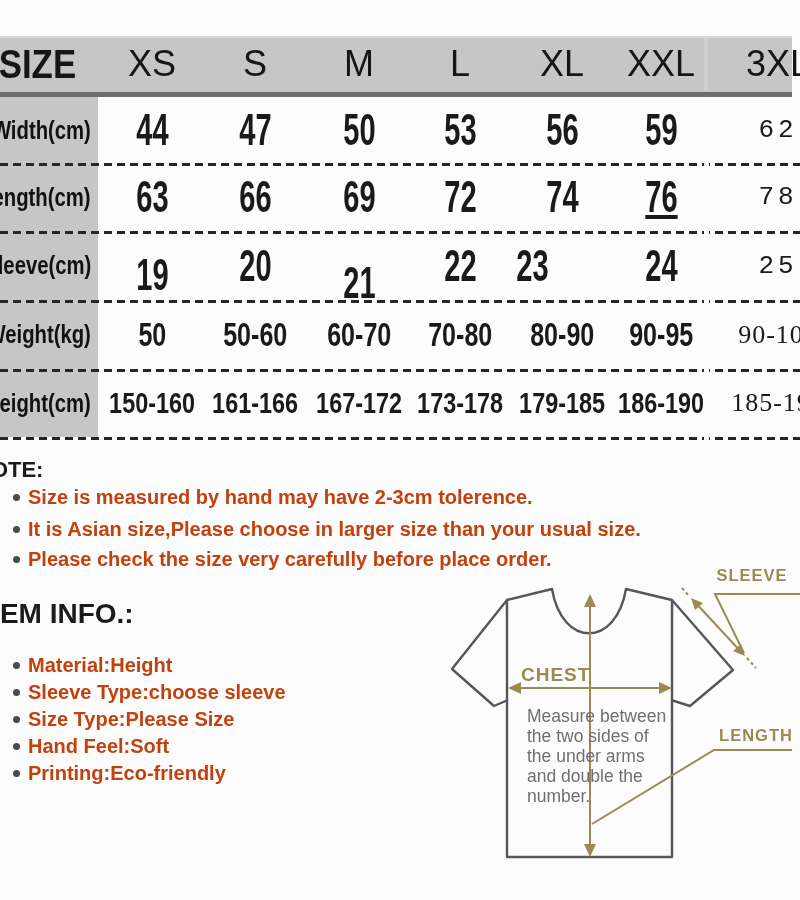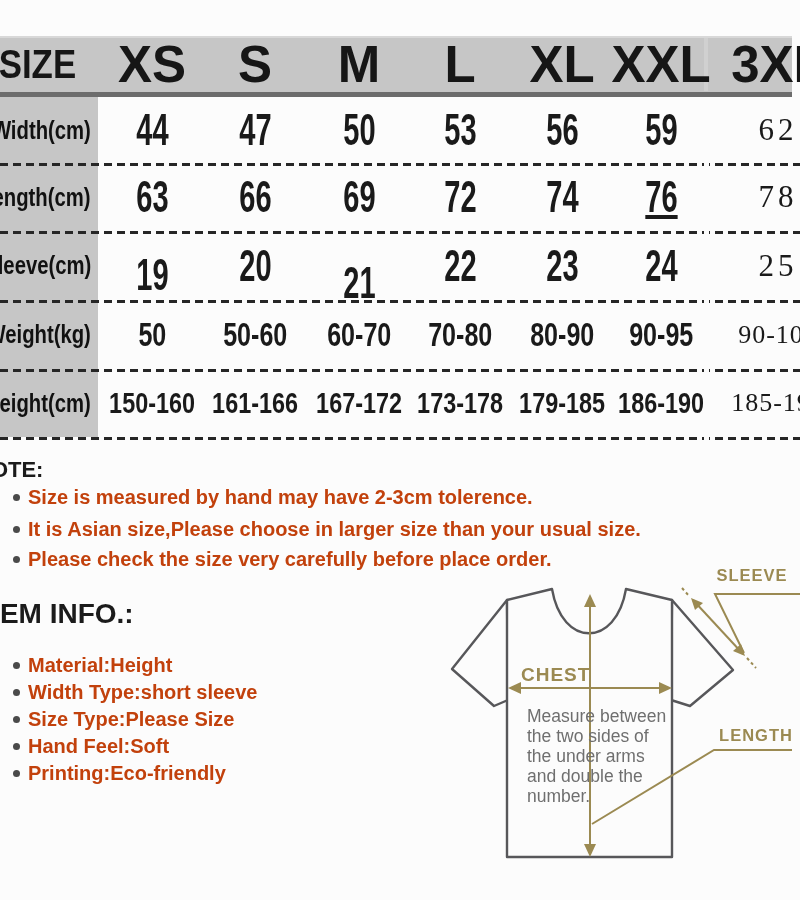--- a/index.html
+++ b/index.html
@@ -12,33 +12,33 @@
   .hdr-band{position:absolute;left:0;top:36px;width:792px;height:56px;background:#c6c6c6;z-index:0;
             border-top:2px solid #d8d8d8;box-sizing:border-box;}
   .hdr-underline{position:absolute;left:0;top:92px;width:792px;height:5px;background:#6c6c6c;z-index:2;}
   .label-col{position:absolute;left:0;top:97px;width:98px;height:340px;background:#c6c6c6;z-index:0;}
   .dash{position:absolute;left:0;width:800px;height:3px;z-index:1;
         background:repeating-linear-gradient(90deg,#262626 0 8px,transparent 8px 13px);}
   .col-gap{position:absolute;left:704px;top:97px;width:5px;height:343px;background:#fcfcfc;z-index:2;}
   .col-gap-hdr{position:absolute;left:704px;top:38px;width:4px;height:53px;background:#d0d0d0;z-index:1;}
   
   .hcell{position:absolute;top:36px;height:56px;width:110px;display:flex;align-items:center;justify-content:center;
-         font-size:51px;font-weight:700;color:#161616;z-index:3;}
+         font-size:36px;font-weight:400;color:#161616;z-index:3;}
   .size-head{position:absolute;left:-80px;top:36px;width:156px;height:56px;display:flex;align-items:center;justify-content:flex-end;
          font-size:41px;font-weight:700;color:#161616;z-index:3;white-space:nowrap;}
   .size-head>span{display:inline-block;transform:scaleX(.85);transform-origin:100% 50%;}
   .rlabel{position:absolute;left:-120px;width:211px;display:flex;align-items:center;justify-content:flex-end;
           font-size:26px;font-weight:700;color:#111;z-index:3;white-space:nowrap;}
   .rlabel>span{display:inline-block;transform:scaleX(.78);transform-origin:100% 50%;}
   .cell{position:absolute;width:110px;display:flex;align-items:center;justify-content:center;color:#1a1a1a;z-index:3;}
   .cell>span{display:inline-block;white-space:nowrap;}
   .big>span{font-size:44px;font-weight:700;transform:scaleX(.66);}
   .mid>span{font-size:33px;font-weight:700;transform:scaleX(.76);}
   .sml>span{font-size:30px;font-weight:700;transform:scaleX(.78);}
-  .serif.big>span{font-family:Liberation Serif, serif;font-weight:400;font-size:31px;letter-spacing:4px;transform:none;}
+  .serif.big>span{font-family:Liberation Mono, monospace;font-weight:400;font-size:26px;letter-spacing:4px;transform:none;}
   .serif.mid>span,.serif.sml>span{font-family:"Liberation Serif",serif;font-weight:400;font-size:26px;letter-spacing:1px;transform:none;}
   
   .sec-head{position:absolute;font-weight:700;color:#1b1b1b;white-space:nowrap;z-index:3;}
   #note-head{left:-25px;top:457px;font-size:22px;}
   #info-head{left:-25px;top:598px;font-size:28px;}
   .bullet-line{position:absolute;left:0;height:24px;z-index:3;}
   .bullet-dot{position:absolute;left:13px;top:8px;width:7px;height:7px;border-radius:50%;background:#4a4a4a;}
   .bullet-text{position:absolute;left:28px;top:0;font-size:20px;font-weight:700;color:#c2410c;white-space:nowrap;}
   
   #diagram{position:absolute;left:440px;top:556px;width:360px;height:330px;z-index:2;}
@@ -127,21 +127,21 @@
       </div>
       <div class="cell big" style="left: 200px; top: 231px; height: 69px;">
         <span>20</span>
       </div>
       <div class="cell big" style="left: 304px; top: 248px; height: 69px;">
         <span>21</span>
       </div>
       <div class="cell big" style="left: 405px; top: 231px; height: 69px;">
         <span>22</span>
       </div>
-      <div class="cell big" style="left: 507px; top: 231px; height: 69px; align-items: center;">
+      <div class="cell big" style="left: 477px; top: 231px; height: 69px; align-items: center;">
         <span>23</span>
       </div>
       <div class="cell big" style="left: 606px; top: 231px; height: 69px;">
         <span>24</span>
       </div>
       <div class="cell big serif" style="left: 723px; top: 231px; height: 69px;">
         <span>25</span>
       </div>
       <div class="rlabel" style="top: 300px; height: 69px;">
         <span>Weight(kg)</span>
@@ -210,21 +210,21 @@
     </div>
 
   <div id="info-head" class="sec-head">ITEM INFO.:</div>
   <div id="info-items">
       <div class="bullet-line" style="top: 654px;">
         <span class="bullet-dot"></span>
         <span class="bullet-text">Material:Height</span>
       </div>
       <div class="bullet-line" style="top: 681px;">
         <span class="bullet-dot"></span>
-        <span class="bullet-text">Width Type:short sleeve</span>
+        <span class="bullet-text">Sleeve Type:choose sleeve</span>
       </div>
       <div class="bullet-line" style="top: 708px;">
         <span class="bullet-dot"></span>
         <span class="bullet-text">Size Type:Please Size</span>
       </div>
       <div class="bullet-line" style="top: 735px;">
         <span class="bullet-dot"></span>
         <span class="bullet-text">Hand Feel:Soft</span>
       </div>
       <div class="bullet-line" style="top: 762px;">

